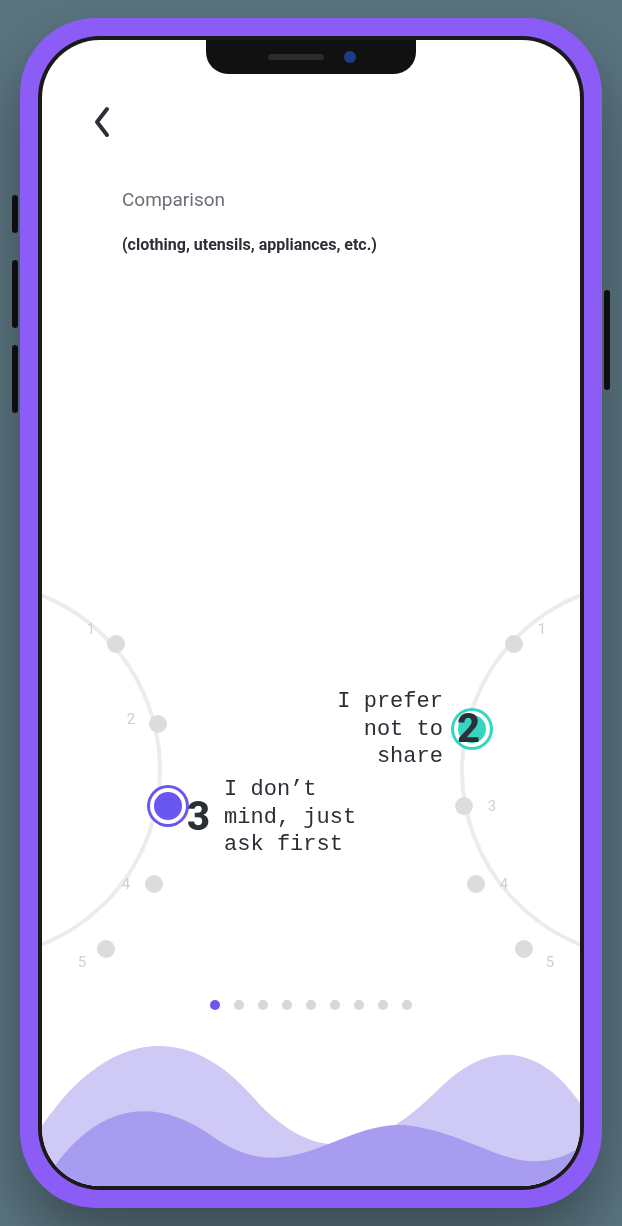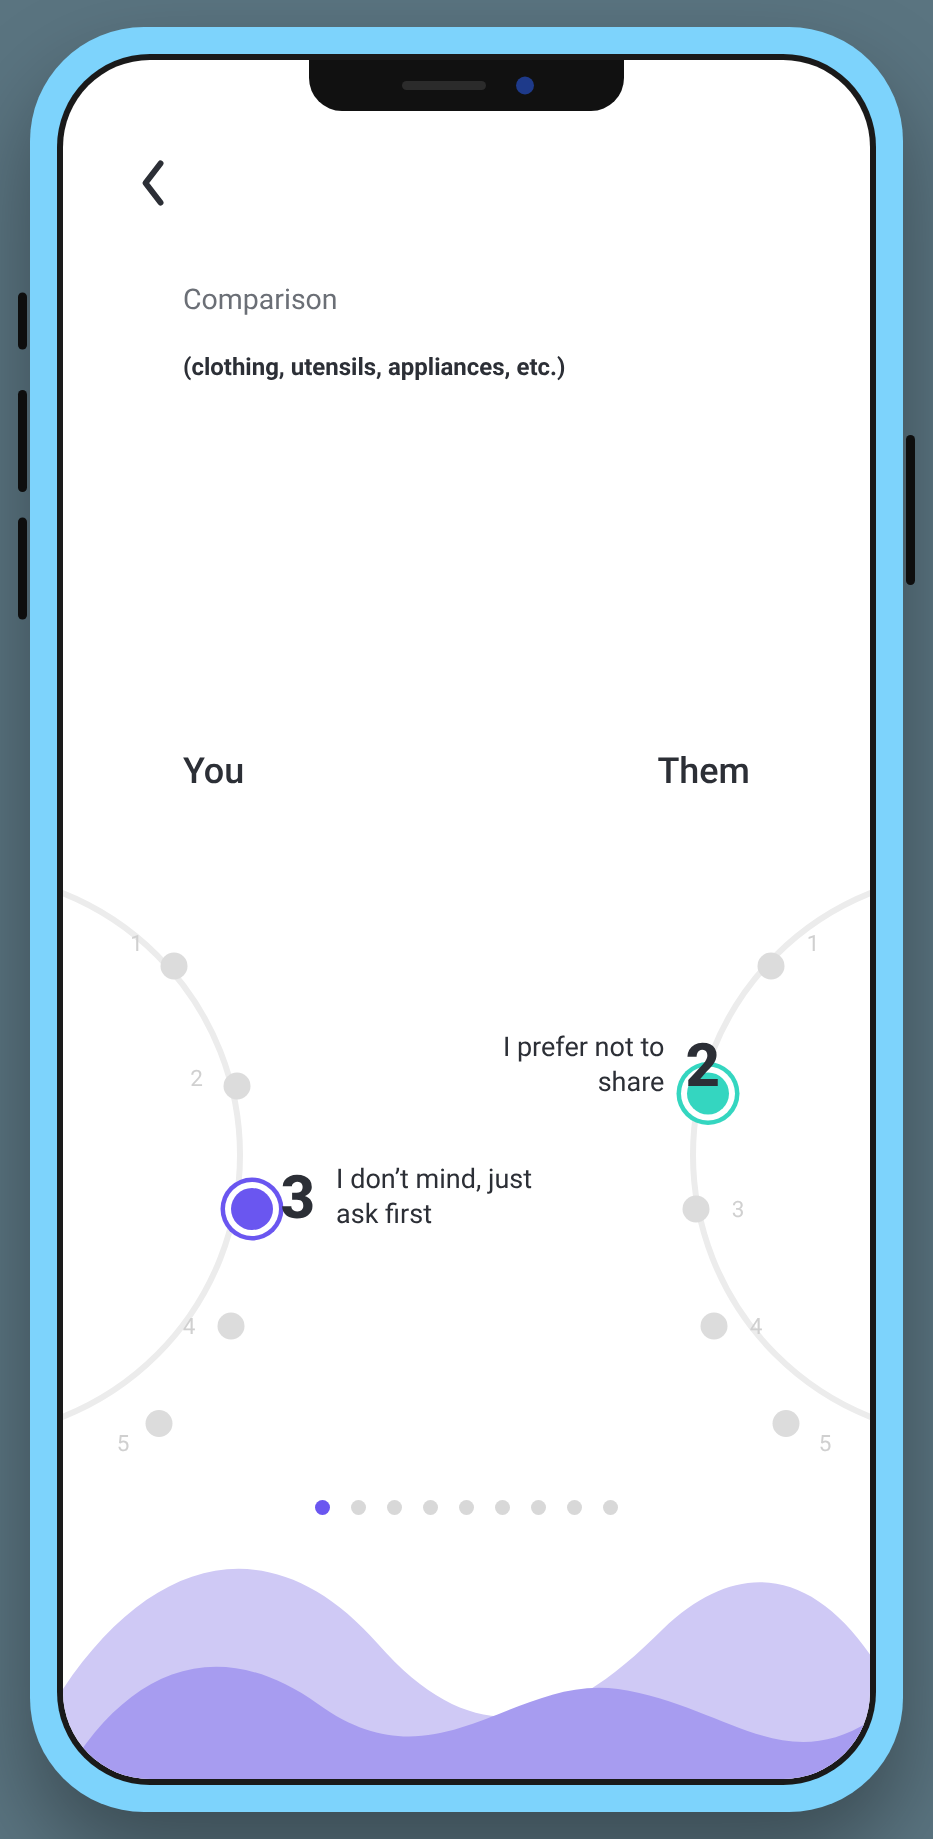--- a/index.html
+++ b/index.html
@@ -11,21 +11,21 @@
     overflow: hidden;
   }
 
   
   .phone {
     position: absolute;
     left: 20px;
     top: 18px;
     width: 582px;
     height: 1190px;
-    background: #7dd3fc;
+    background: #8b5cf6;
     border-radius: 76px;
     box-shadow: 0 30px 60px rgba(0,0,0,0.35);
     padding: 18px;
   }
   .phone-inner {
     width: 100%;
     height: 100%;
     background: #1a1a1a;
     border-radius: 62px;
     padding: 4px;
@@ -186,24 +186,25 @@
     align-items: center;
     gap: 14px;
   }
   .answer .big {
     font-size: 40px;
     font-weight: 800;
     color: #2c2f36;
     line-height: 1;
   }
   .answer .caption {
-    font-size: 18px;
+    font-size: 22px;
     line-height: 1.25;
     color: #2c2f36;
     max-width: 140px;
+    font-family: Liberation Mono, monospace;
   }
   .answer.you { left: 145px; top: 216px; }
   .answer.you .caption { order: 2; text-align: left; }
   .answer.you .big { order: 1; }
 
   .answer.them { right: 100px; top: 128px; flex-direction: row-reverse; }
   .answer.them .caption { text-align: right; }
 
   
   .pager {
@@ -252,24 +253,20 @@
         <svg viewBox="0 0 20 32">
           <polyline points="15,3 5,16 15,29" fill="none" stroke="#2c2f36" stroke-width="4" stroke-linecap="round" stroke-linejoin="round"></polyline>
         </svg>
       </div>
 
       <div class="content">
         <div class="eyebrow">Comparison</div>
         <div class="subtitle">(clothing, utensils, appliances, etc.)</div>
       </div>
 
-      <div class="labels">
-        <div>You</div>
-        <div>Them</div>
-      </div>
 
       <div class="dials">
 
         <div class="arc left">
           <span class="tick" style="left:330px; top:60px"></span>
           <span class="tick-num" style="left:305px; top:45px">1</span>
 
           <span class="tick" style="left:372px; top:140px"></span>
           <span class="tick-num" style="left:345px; top:135px">2</span>
 

